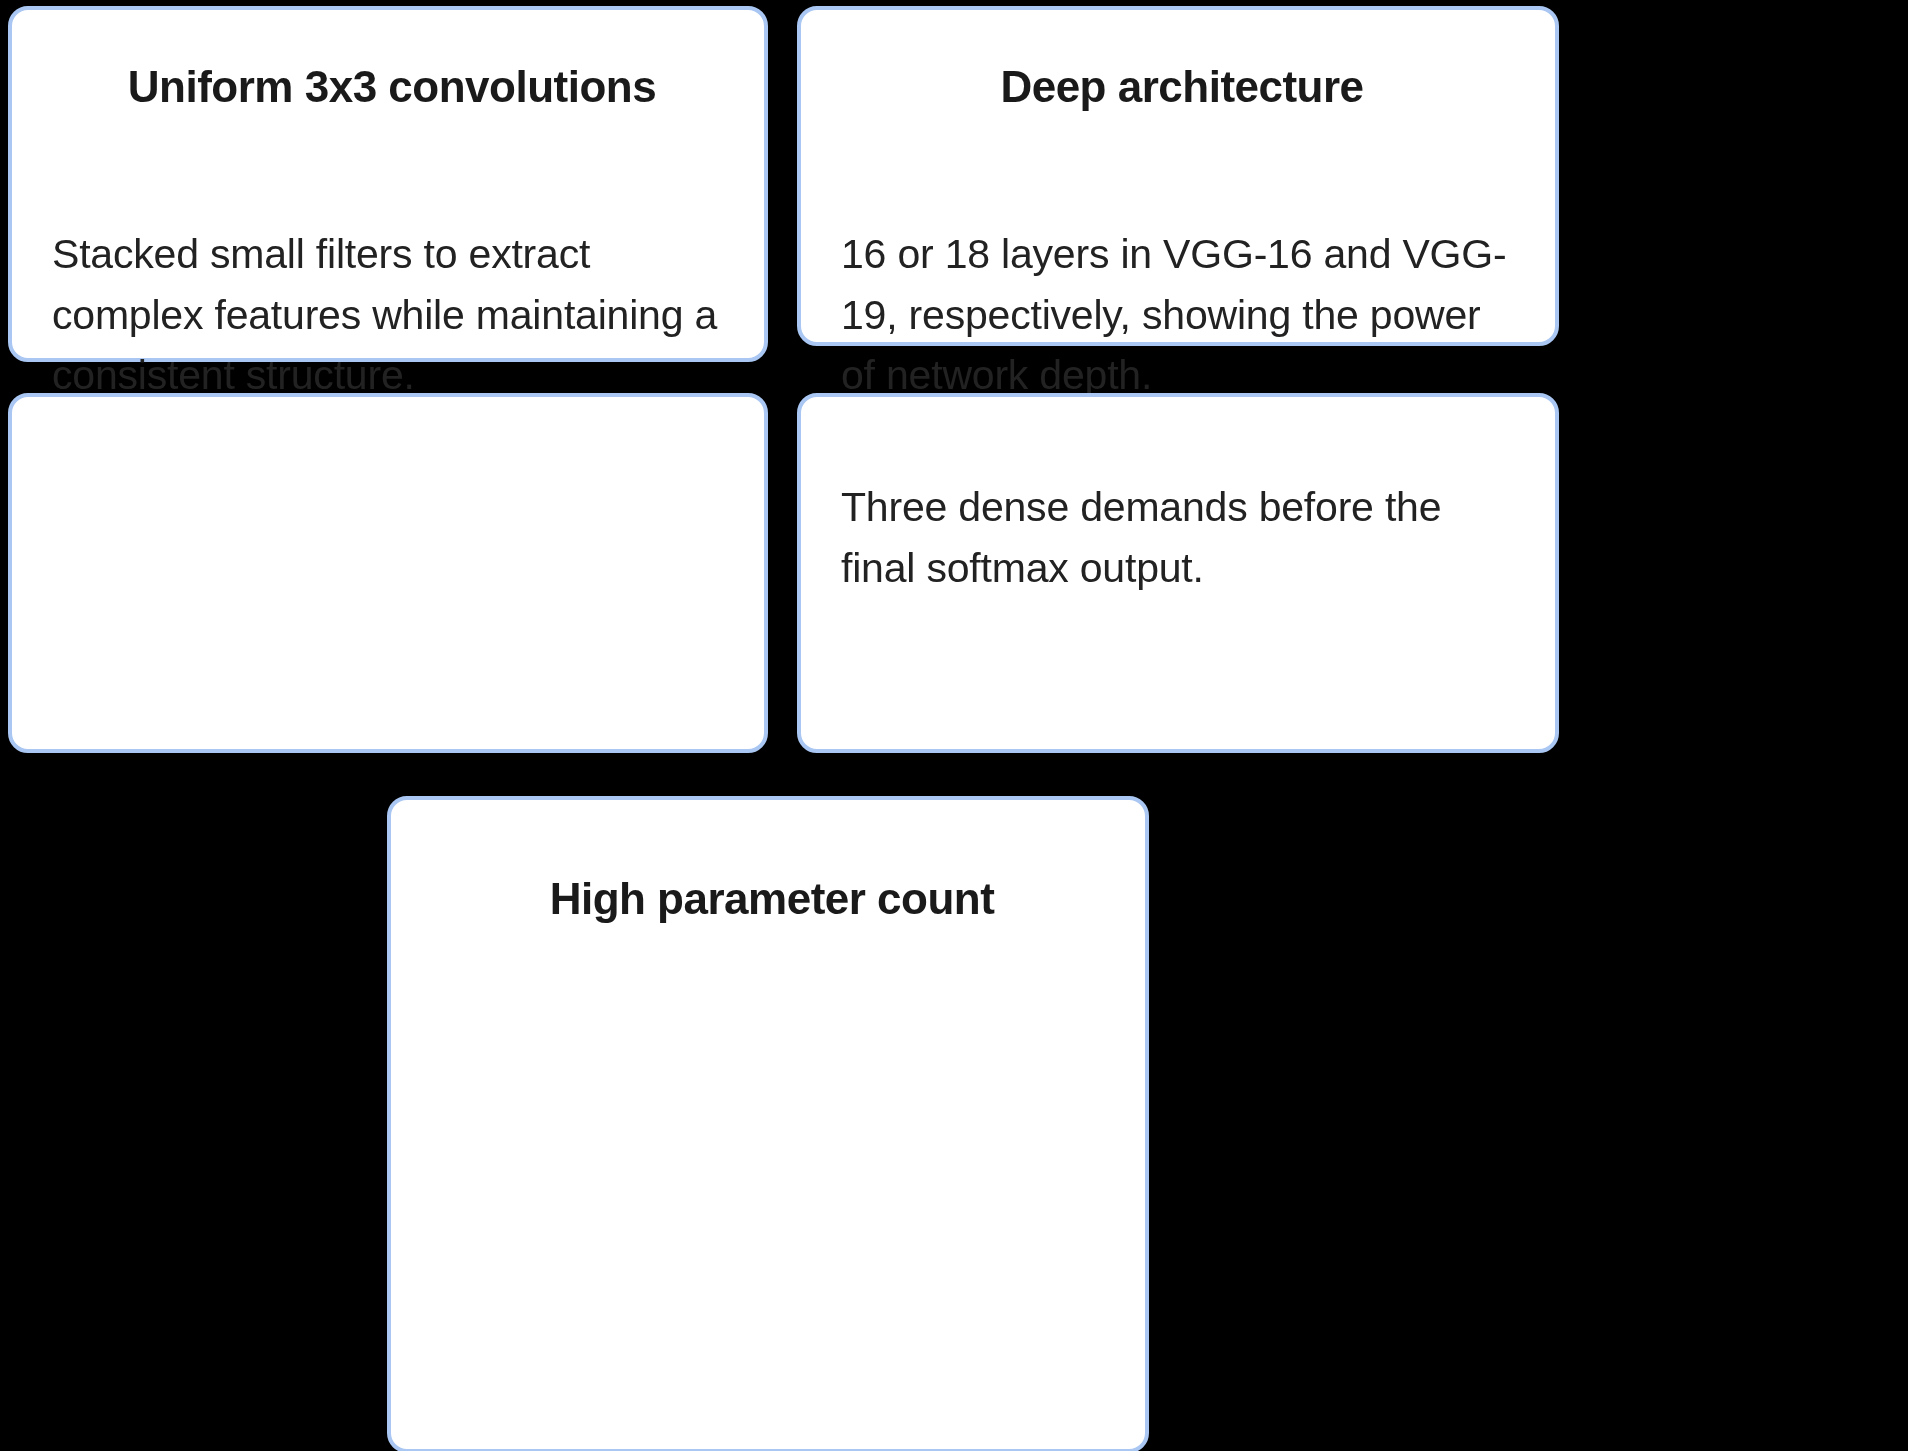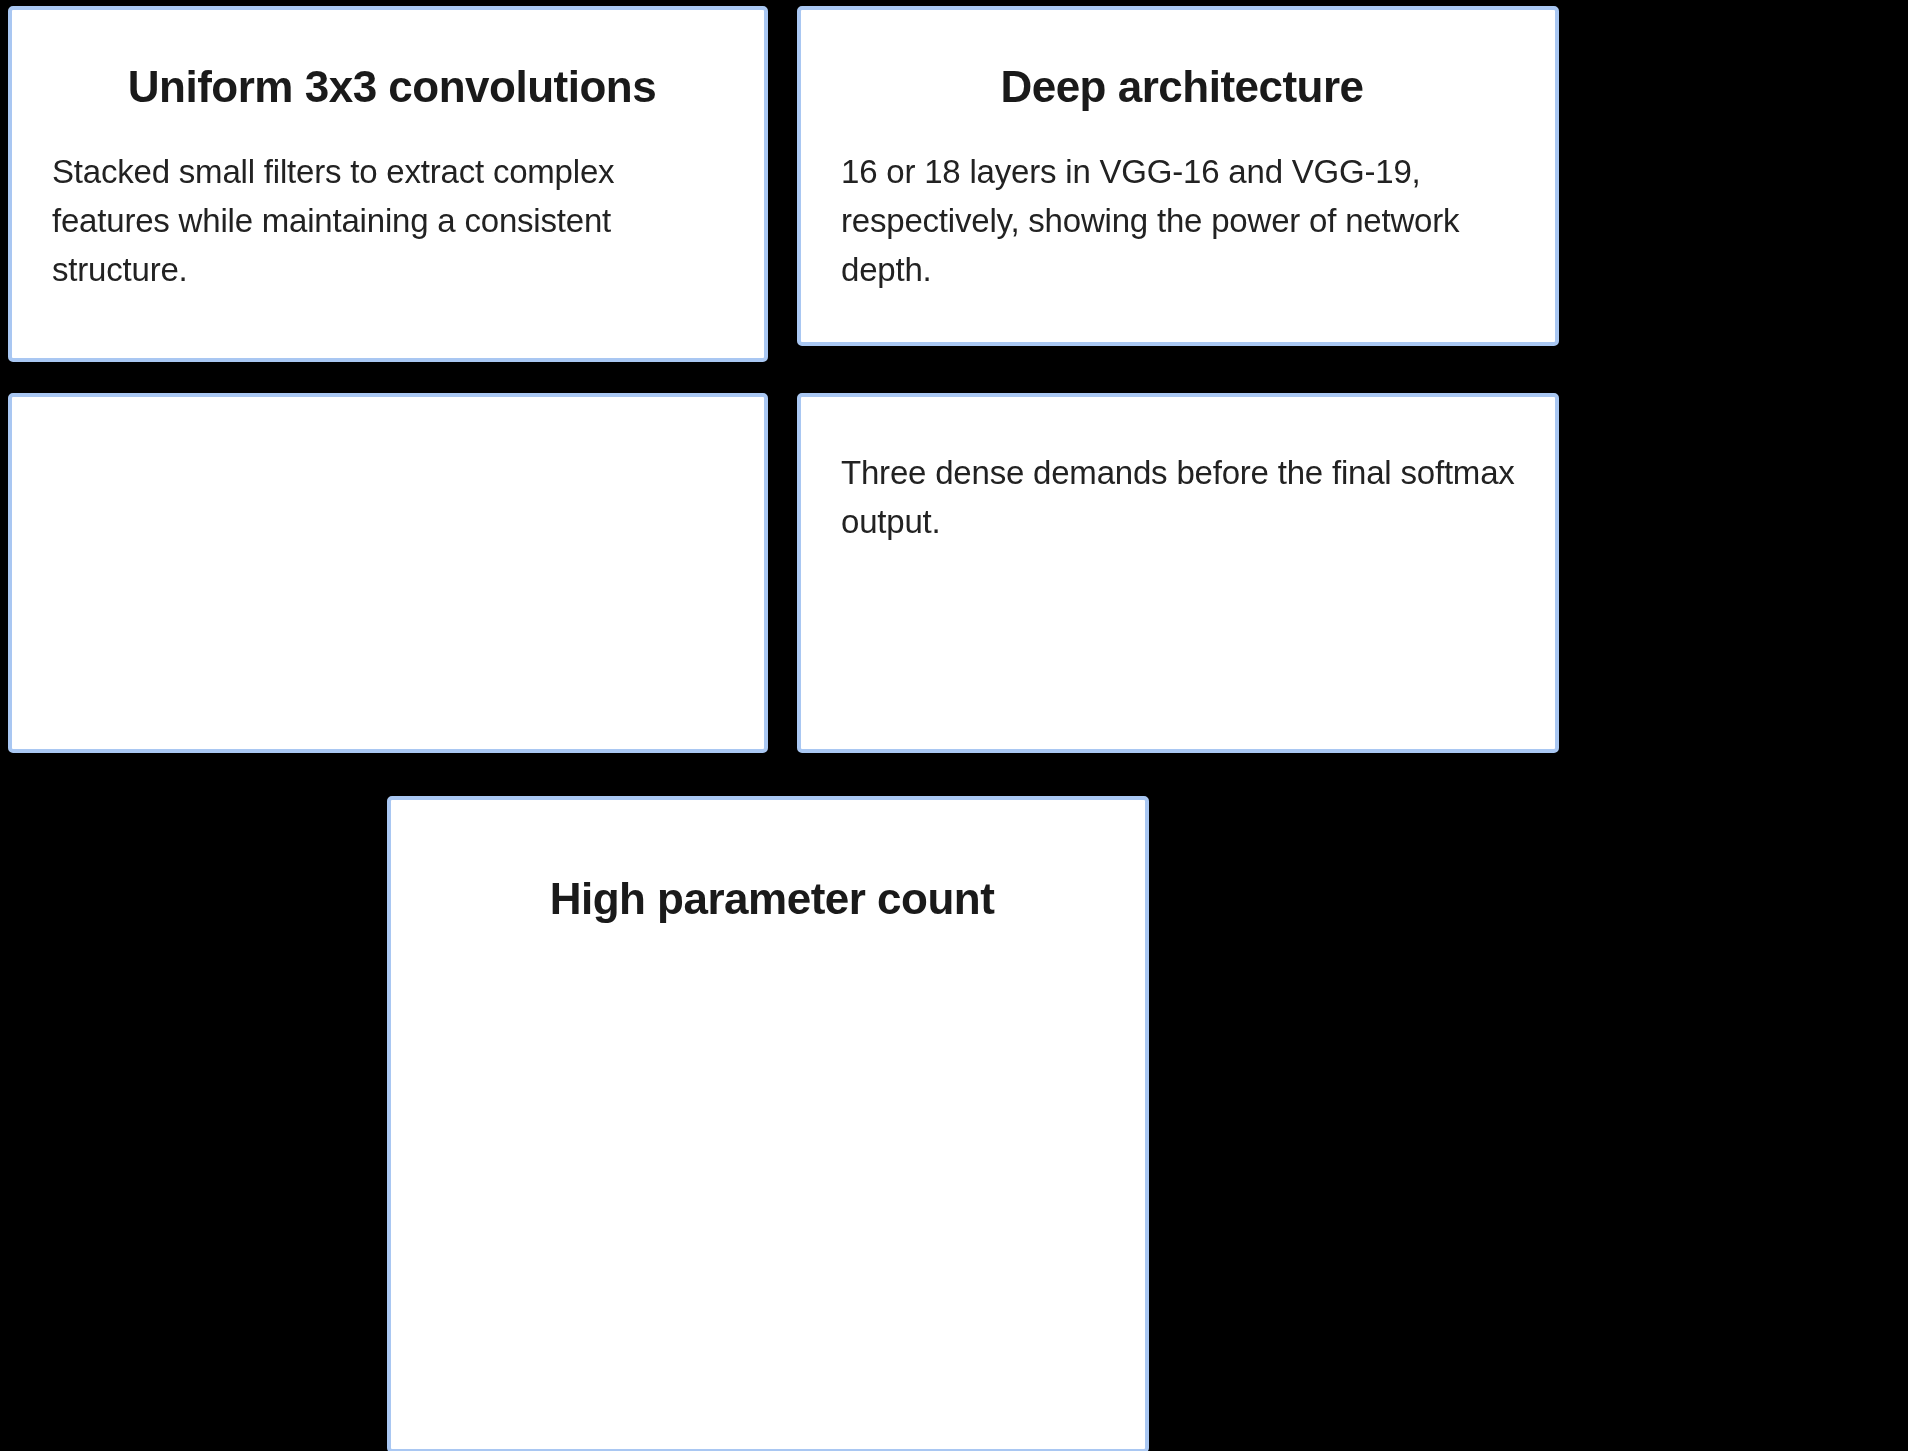--- a/index.html
+++ b/index.html
@@ -14,42 +14,44 @@
     width: 1908px;
     height: 1451px;
     background: #000000;
     overflow: hidden;
   }
 
   .card {
     position: absolute;
     background: #ffffff;
     border: 4px solid #a9c7f2;
-    border-radius: 5px;
+    border-radius: 20px;
     padding: 52px 32px 40px 40px;
     display: flex;
     flex-direction: column;
+    gap: 48px;
   }
 
   .card-title {
     font-size: 44px;
     font-weight: 700;
     color: #1a1a1a;
     text-align: center;
     letter-spacing: -0.5px;
     margin-bottom: 36px;
   }
 
   .card-body {
-    font-size: 33px;
+    font-size: 41px;
     font-weight: 400;
     color: #222222;
     line-height: 1.48;
     text-align: left;
     letter-spacing: -0.2px;
+    margin-top: 28px;
   }
 
   
   .card-pos-1 { left: 8px;   top: 6px;   width: 760px; height: 356px; }
   .card-pos-2 { left: 797px; top: 6px;   width: 762px; height: 340px; }
   .card-pos-3 { left: 8px;   top: 393px; width: 760px; height: 360px; }
   .card-pos-4 { left: 797px; top: 393px; width: 762px; height: 360px; }
   .card-pos-5 { left: 387px; top: 796px; width: 762px; height: 657px; }
 
   

